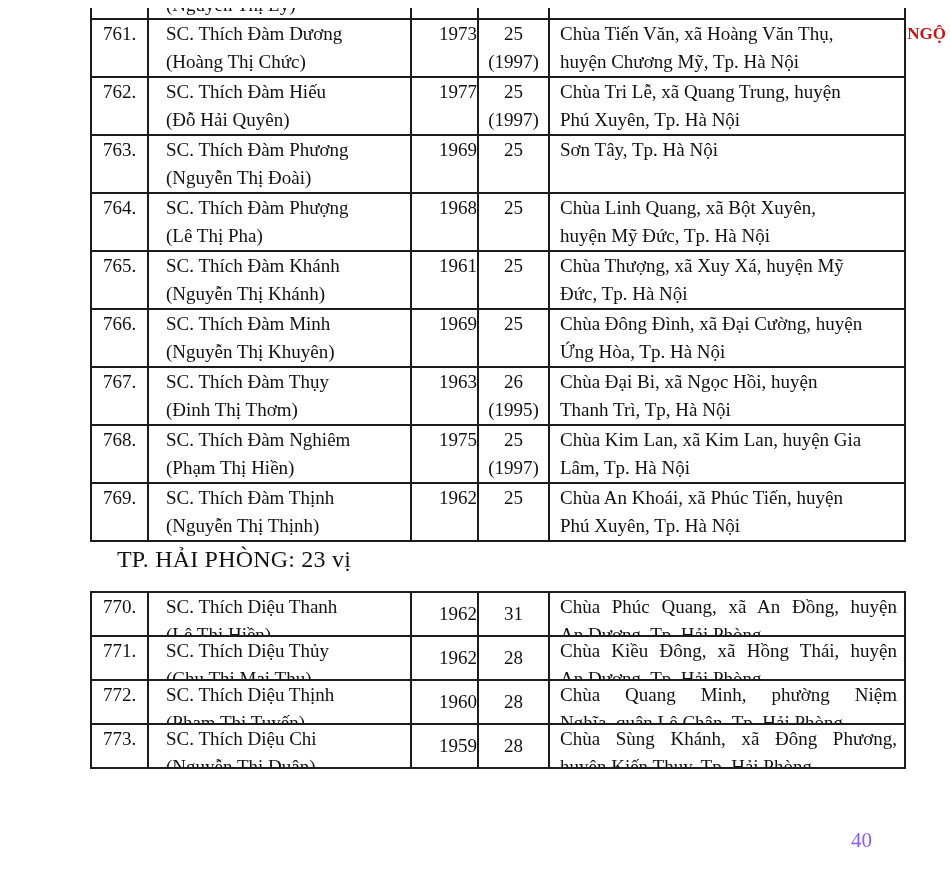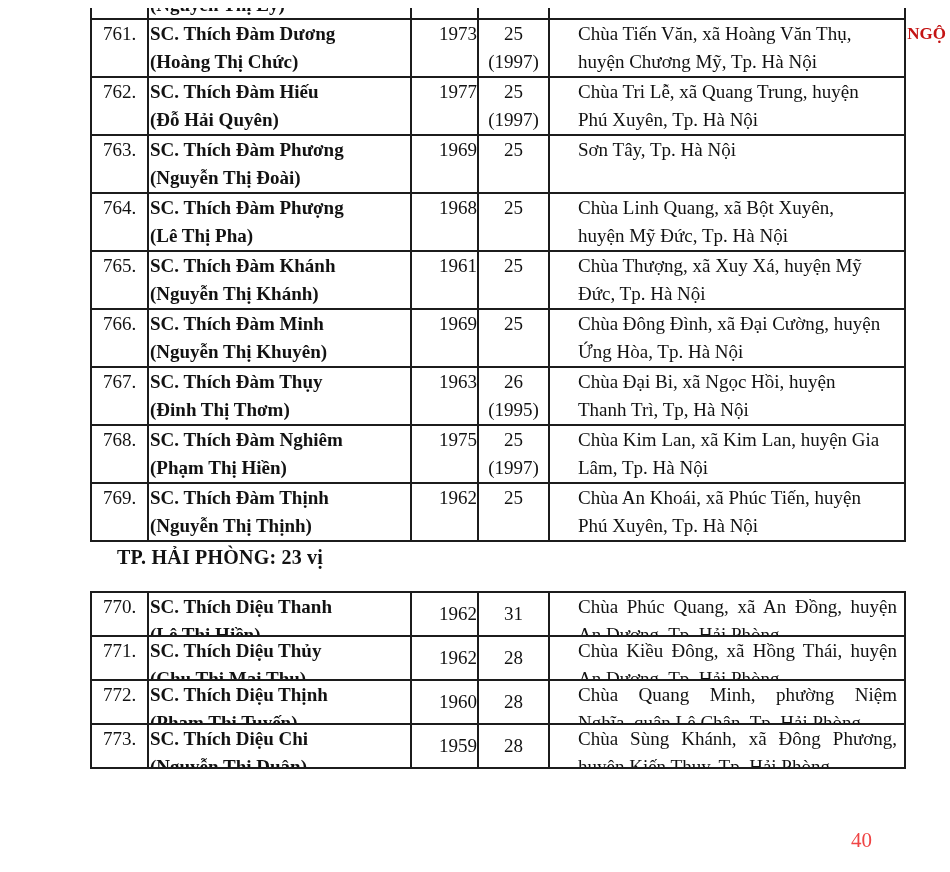--- a/index.html
+++ b/index.html
@@ -20,45 +20,45 @@
   .tbl2{top:583px;border-top:2px solid #1c1c1c;border-bottom:2px solid #1c1c1c;}
   .trow{display:flex;height:56px;border-top:2px solid #1c1c1c;box-sizing:content-box;}
   .tbl2 .trow{height:42px;border-top:none;}
   .tbl2 .trow + .trow{border-top:2px solid #1c1c1c;}
   .trow.partial{height:10px;border-top:none;}
   .partial .cell{overflow:hidden;}
   .partial .clip-frag{margin-top:-17px;}
 
   .cell{box-sizing:border-box;font-size:19px;line-height:28px;overflow:hidden;}
   .c-no   {width:55px;text-align:center;}
-  .c-name {width:263px;border-left:2px solid #1c1c1c;padding-left:1px;padding-right:4px;font-weight:bold;}
+  .c-name {width:263px;border-left:2px solid #1c1c1c;padding-left:17px;padding-right:4px;}
   .c-year {width:67px;border-left:2px solid #1c1c1c;text-align:right;}
   .c-hl   {width:71px;border-left:2px solid #1c1c1c;text-align:center;}
-  .c-addr {width:356px;border-left:2px solid #1c1c1c;padding-left:28px;padding-right:7px;}
+  .c-addr {width:356px;border-left:2px solid #1c1c1c;padding-left:10px;padding-right:7px;}
   .vmid{display:flex;flex-direction:column;justify-content:center;}
   .tbl2 .c-addr .addr-line1{text-align:justify;text-align-last:justify;}
 
   
   .section-heading{
     position:absolute;left:117px;top:546px;
-    font-weight:bold;font-size:20px;letter-spacing:.2px;
+    font-weight:normal;font-size:24px;letter-spacing:.2px;
   }
 
   
   .watermark{
     position:absolute;left:841px;top:25px;color:#c41414;
     white-space:nowrap;display:flex;align-items:flex-start;
   }
   .wm-bao{font-size:10px;font-weight:bold;line-height:10px;margin-top:3px;margin-right:1px;}
   .wm-main{font-size:17px;font-weight:bold;letter-spacing:0px;line-height:18px;}
 
   
   .page-number{
     position:absolute;left:851px;top:828px;
-    font-size:21px;color:#ef4444;
+    font-size:21px;color:#8b5cf6;
   }
 </style>
 </head>
 <body>
 
 <div class="page">
 
   <div class="watermark">
     <span class="wm-bao">Báo</span>
     <span class="wm-main">GIÁC NGỘ</span>

